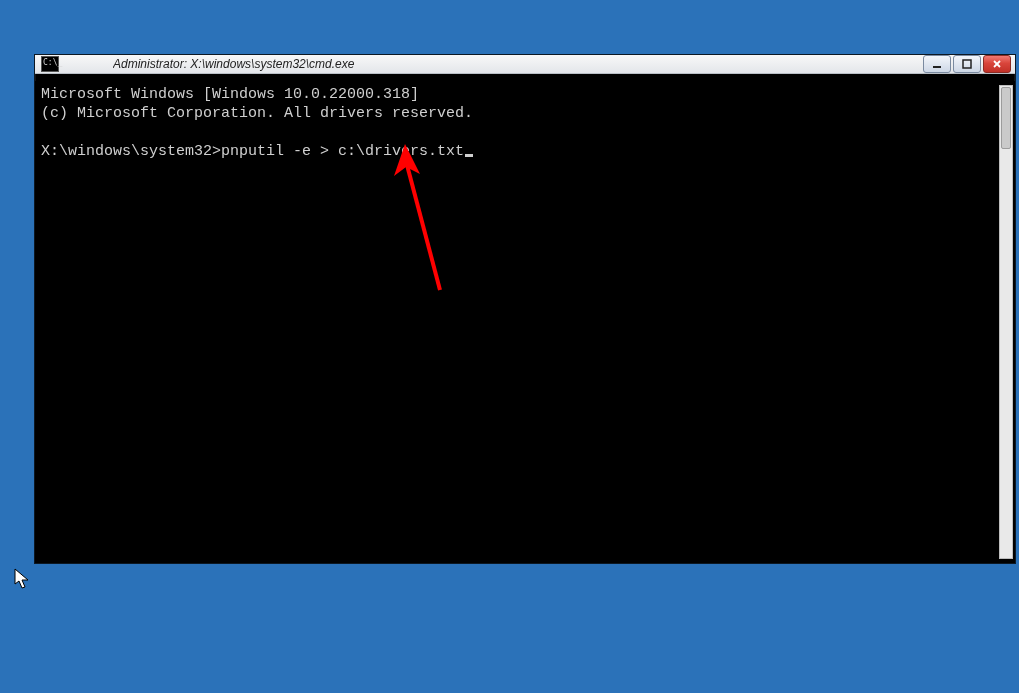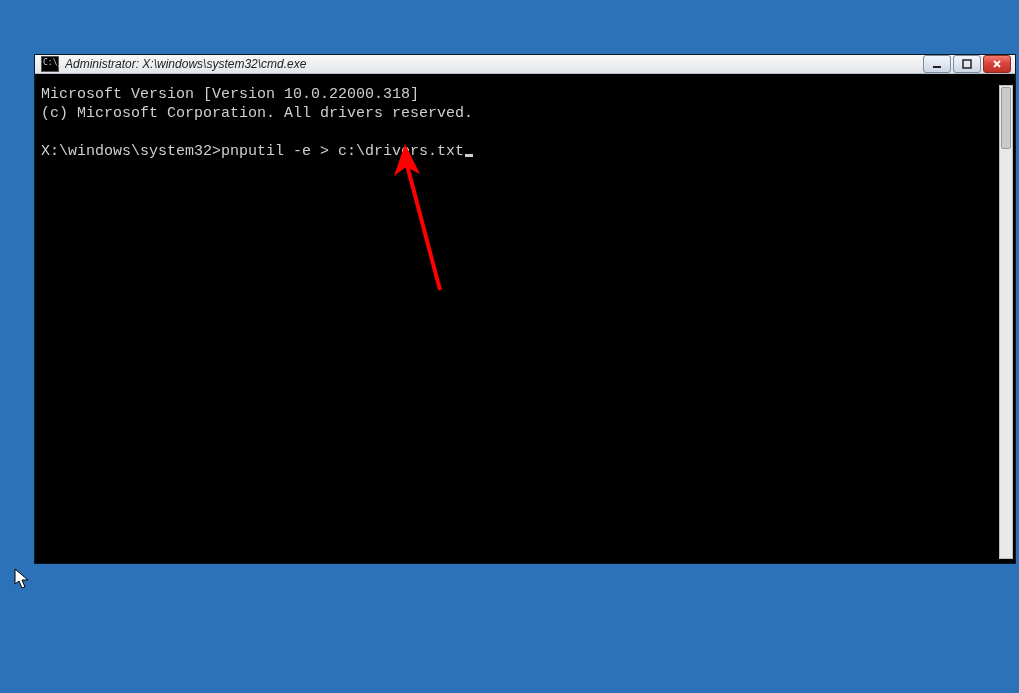--- a/index.html
+++ b/index.html
@@ -27,20 +27,21 @@
   }
 
   .titlebar {
     height: 19px;
     background: linear-gradient(to bottom, #f8f8f8, #e3e6ea);
     border-bottom: 1px solid #b9bfc6;
     display: flex;
     align-items: center;
     padding: 0 4px 0 6px;
     box-sizing: border-box;
+    gap: 48px;
   }
 
   .titlebar .sys-icon {
     width: 16px;
     height: 14px;
     background: #000;
     border: 1px solid #555;
     margin-right: 6px;
     position: relative;
     flex: 0 0 auto;
@@ -166,21 +167,21 @@
       </div>
       <div class="win-btn close" title="Close">
         <svg width="10" height="10" viewBox="0 0 10 10">
           <line x1="2" y1="2" x2="8" y2="8" stroke="#fff" stroke-width="1.8"></line>
           <line x1="8" y1="2" x2="2" y2="8" stroke="#fff" stroke-width="1.8"></line>
         </svg>
       </div>
     </div>
   </div>
 
-  <div class="client"><span>Microsoft Version [Version 10.0.22000.318]</span>
+  <div class="client"><span>Microsoft Windows [Windows 10.0.22000.318]</span>
 <span>(c) Microsoft Corporation. All drivers reserved.</span>
 <span></span>
 <span>X:\windows\system32&gt;</span><span>pnputil -e &gt; c:\drivers.txt</span><span class="cursor"></span></div>
 
   <div class="scrollbar">
     <div class="thumb"></div>
   </div>
 </div>
 
 <svg class="annotation-arrow" style="left:390px; top:140px;" width="70" height="155" viewBox="0 0 70 155">

